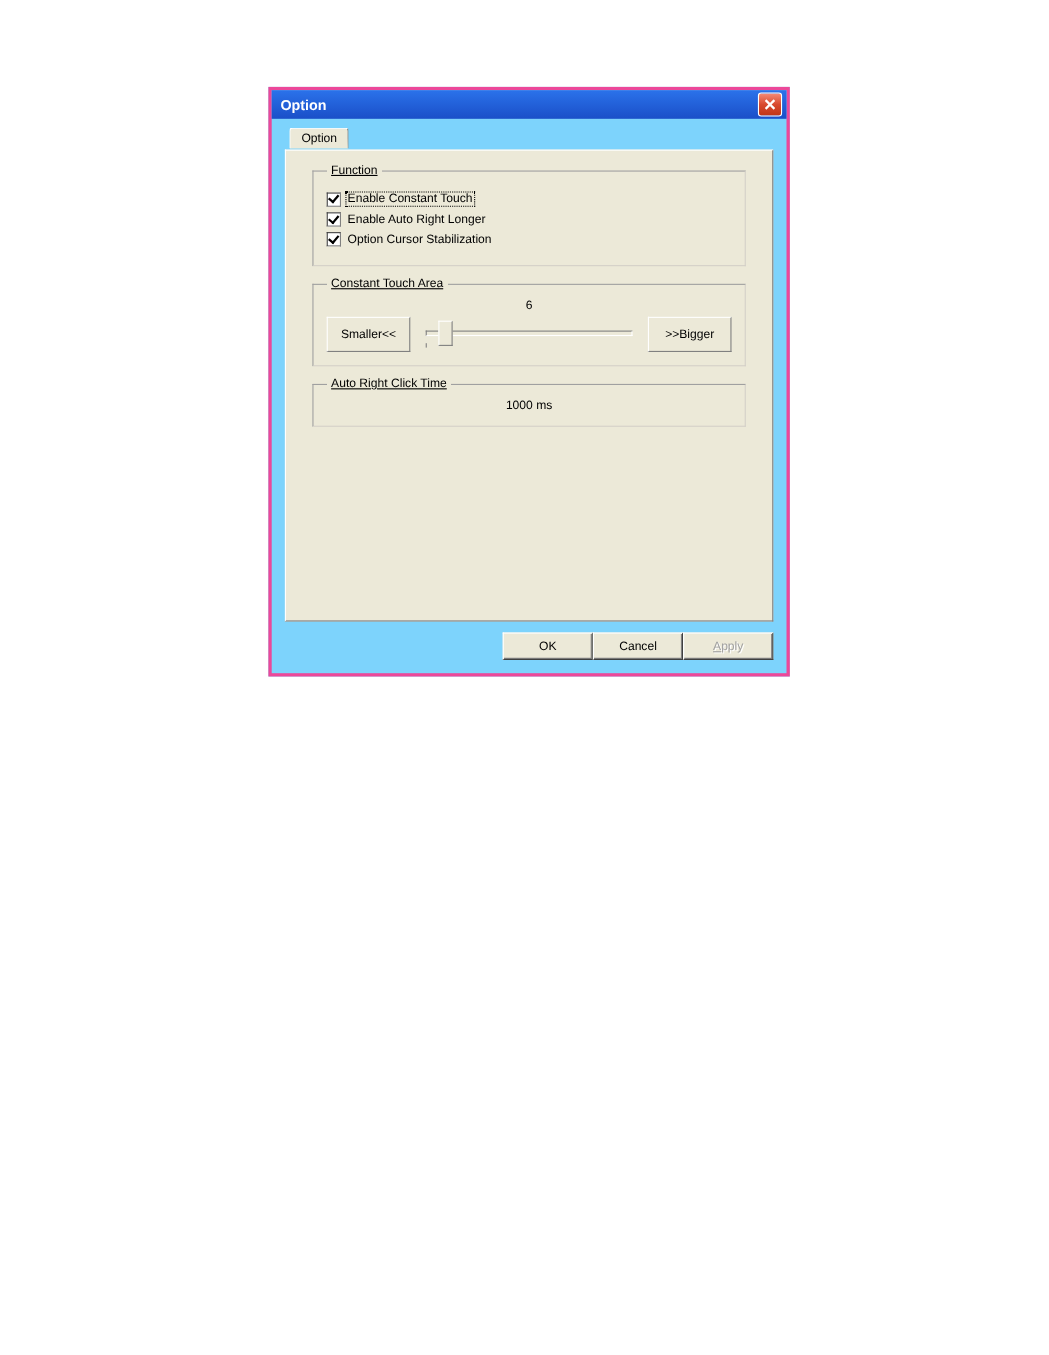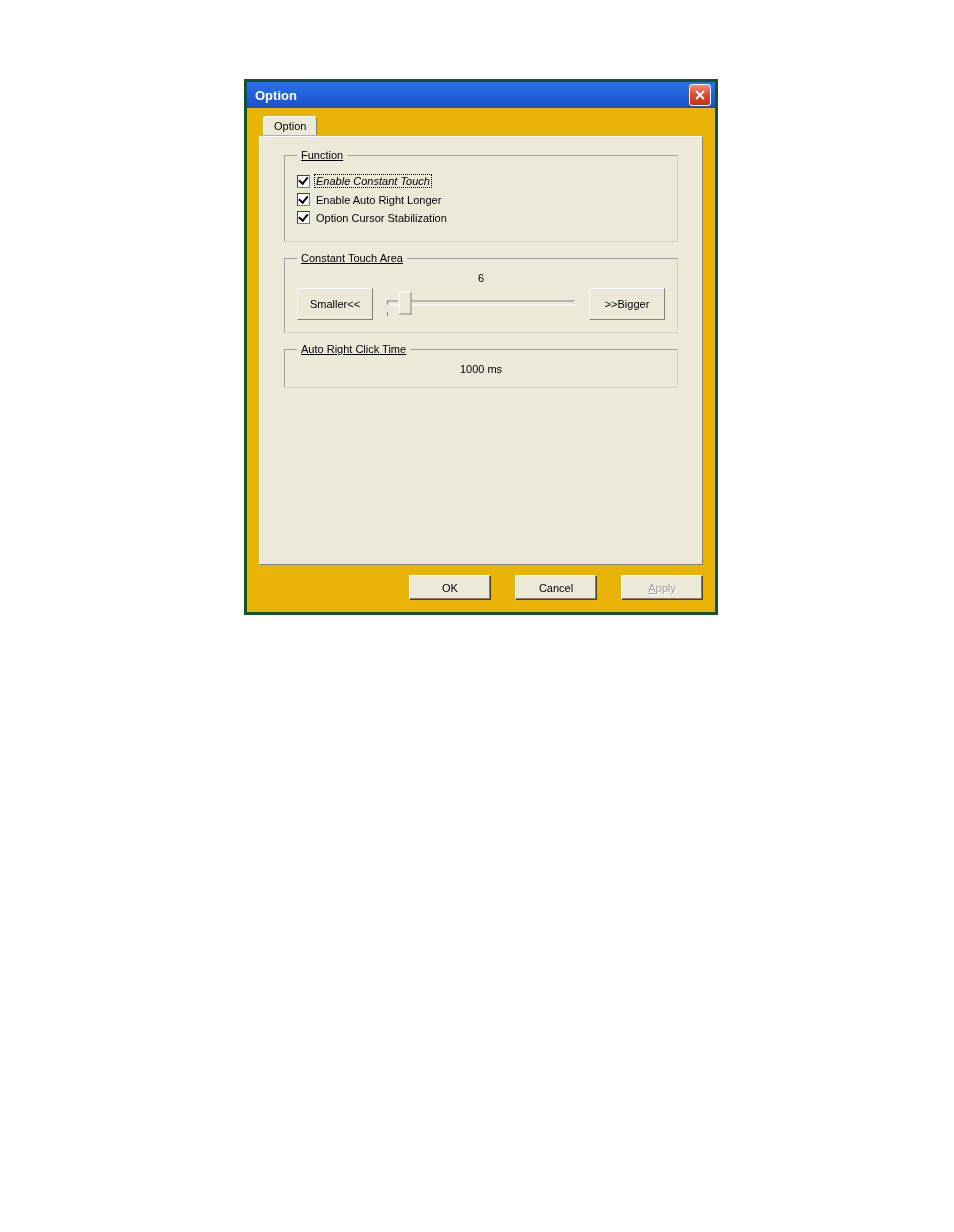--- a/index.html
+++ b/index.html
@@ -10,22 +10,22 @@
       font-size: 11px;
       width: 954px;
       height: 1232px;
     }
     .dialog {
       position: absolute;
       left: 244px;
       top: 79px;
       width: 468px;
       height: 530px;
-      border: 3px solid #14532d;
-      background: #eab308;
+      border: 3px solid #ec4899;
+      background: #7dd3fc;
       box-shadow: 0 0 0 0;
     }
     .titlebar {
       background: linear-gradient(to bottom, #2b72ea 0%, #1a4fc8 100%);
       height: 26px;
       display: flex;
       align-items: center;
       justify-content: space-between;
       padding: 0 4px 0 8px;
     }
@@ -127,21 +127,20 @@
       border-bottom: 2px solid #000;
       transform: rotate(-50deg) translate(1px, -1px);
     }
     .checkbox-label {
       cursor: pointer;
     }
     .checkbox-label.focused {
       border: 1px dotted #000;
       padding: 0 1px;
       margin-left: -2px;
-      font-style: italic;
     }
     .slider-row {
       display: flex;
       align-items: flex-start;
       gap: 8px;
       margin-top: 4px;
     }
     .slider-value {
       text-align: center;
       font-size: 11px;
@@ -198,21 +197,21 @@
     .slider-tick {
       position: absolute;
       width: 1px;
       height: 4px;
       background: #808080;
       bottom: 2px;
     }
     .button-row {
       display: flex;
       justify-content: flex-end;
-      gap: 24px;
+      gap: 0;
       margin-top: 10px;
     }
     .dlg-btn {
       width: 80px;
       height: 23px;
       background: #ece9d8;
       border-top: 1px solid #fff;
       border-left: 1px solid #fff;
       border-right: 1px solid #404040;
       border-bottom: 1px solid #404040;

